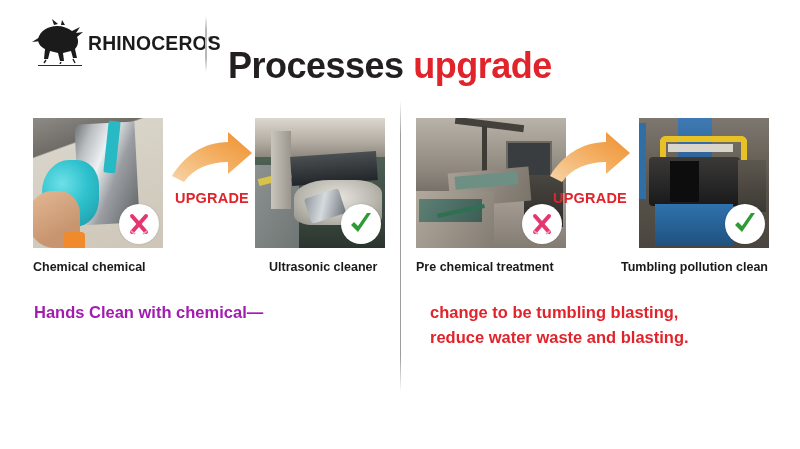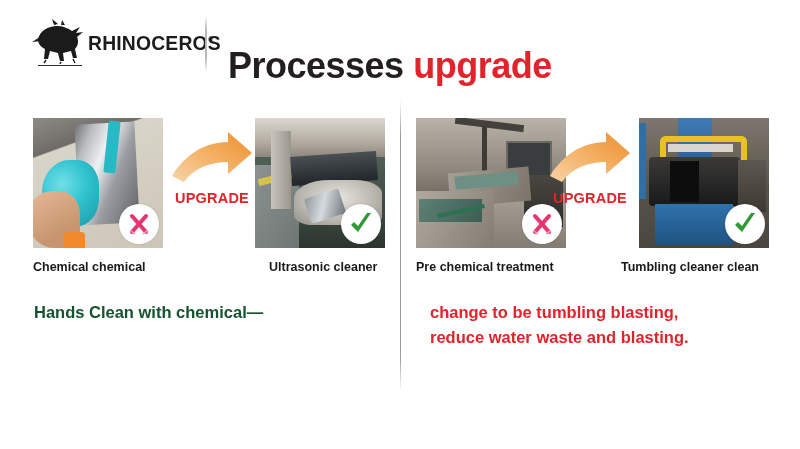--- a/index.html
+++ b/index.html
@@ -147,21 +147,21 @@
   
   .body-text {
     position: absolute;
     top: 300px;
     font-size: 16.5px;
     font-weight: bold;
     line-height: 25px;
   }
   #body-left  { left: 34px;  width: 350px; }
   #body-right { left: 430px; width: 360px; }
-  .body-text .line-dark { color: #14532d; display: block; }
+  .body-text .line-dark { color: #a21caf; display: block; }
   .body-text .line-red  { color: #e1232b; display: block; }
 
   
   
   .scene-hands { background:#cfc6b8; }
   .scene-hands .floor{position:absolute;left:0;top:0;right:0;bottom:0;background:
      linear-gradient(160deg,#8e8a85 0%,#6f6b67 22%,#d9d4c9 23%,#cdc6b8 100%);}
   .scene-hands .plate{position:absolute;left:34%;top:4%;width:46%;height:78%;
      background:linear-gradient(115deg,#6f7174 0%,#b9bdc0 18%,#eef1f3 38%,#9a9ea2 60%,#5e6164 100%);
      transform:rotate(-3deg);}
@@ -399,21 +399,21 @@
             <div class="panel"></div>
         </div>
         <div class="badge">
           <svg width="28" height="28" viewBox="0 0 28 28">
             <path d="M4 15 L11 22 L24 3 L20 3 L11 16 L7 12 Z" fill="#2e9b37"></path>
           </svg>
         </div>
       </div>
 
       <div class="caption" style="left:4px;">Pre chemical treatment</div>
-      <div class="caption" style="left:209px;">Tumbling cleaner clean</div>
+      <div class="caption" style="left:209px;">Tumbling pollution clean</div>
     </div>
   </div>
 
   <div class="body-text" id="body-left">
     <span class="line-dark">Hands Clean with chemical—</span>
   </div>
 
   <div class="body-text" id="body-right">
     <span class="line-red">change to be tumbling blasting,</span>
     <span class="line-red">reduce water waste and blasting.</span>

